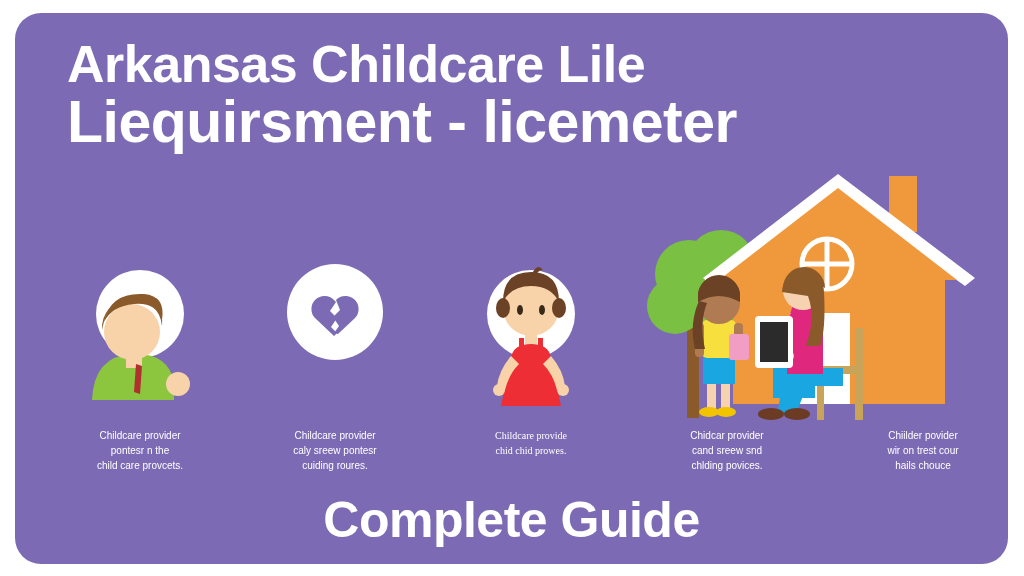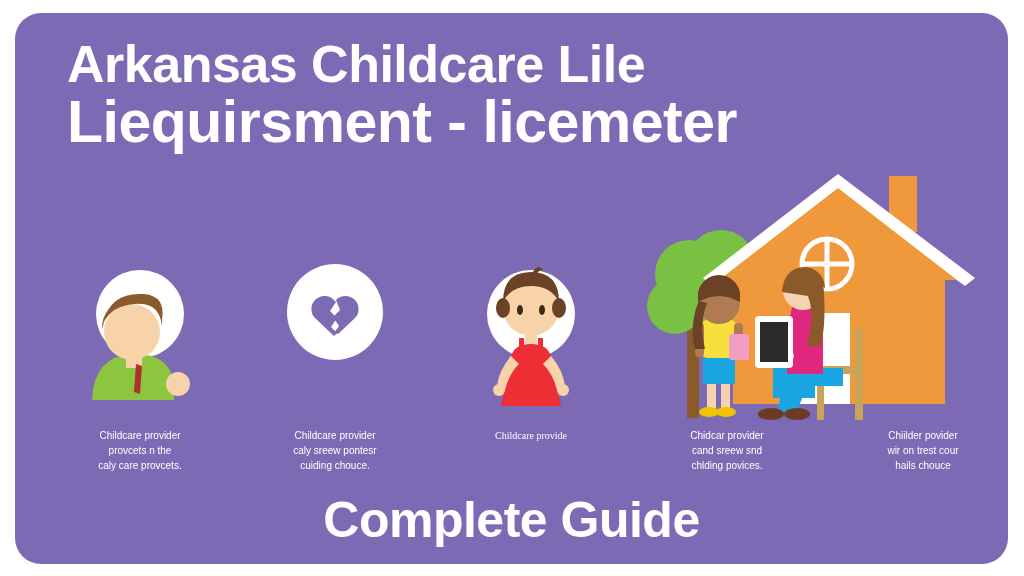--- a/index.html
+++ b/index.html
@@ -246,40 +246,40 @@
 
             <path d="M28 68 a30 30 0 0 1 60 -4 q2 -22 -18 -28 q-34 -10 -42 32 z" fill="#8a5a2b"></path>
             <path d="M30 60 q6 -30 40 -28 q22 2 18 26 q-6 -18 -28 -16 q-22 2 -30 18 z" fill="#8a5a2b"></path>
 
             <path d="M62 102 l6 2 l-2 28 l-6 -2 z" fill="#b03030"></path>
           </svg>
         </div>
       </div>
       <div class="caption">
         <span class="cline">Childcare provider</span>
-        <span class="cline">provcets n the</span>
-        <span class="cline">caly care provcets.</span>
+        <span class="cline">pontesr n the</span>
+        <span class="cline">child care provcets.</span>
       </div>
     </div>
 
     <div class="cell" id="cell-1">
       <div class="cell-art">
         <div class="heart-disc">
           <svg width="96" height="96" viewBox="0 0 96 96" xmlns="http://www.w3.org/2000/svg">
 
             <path d="M47 72 L28 54 a13 13 0 0 1 19 -18 l2 2 l-6 9 l7 7 l-6 9 l6 6 z" fill="#7d6ab5"></path>
 
             <path d="M51 70 L68 54 a13 13 0 0 0 -19 -18 l4 10 l-7 7 l6 9 l-5 7 z" fill="#7d6ab5"></path>
           </svg>
         </div>
       </div>
       <div class="caption">
         <span class="cline">Childcare provider</span>
         <span class="cline">caly sreew pontesr</span>
-        <span class="cline">cuiding chouce.</span>
+        <span class="cline">cuiding roures.</span>
       </div>
     </div>
 
     <div class="cell" id="cell-2">
       <div class="cell-art">
         <div class="halo"></div>
         <div class="girl-wrap">
           <svg width="132" height="148" viewBox="0 0 132 148" xmlns="http://www.w3.org/2000/svg">
 
             <path d="M66 86 q18 0 20 14 l10 48 l-60 0 l10 -48 q2 -14 20 -14 z" fill="#ed2e34"></path>
@@ -305,20 +305,21 @@
 
             <path d="M66 18 q6 -14 12 -6 q-6 0 -8 8 z" fill="#6b4226"></path>
 
             <ellipse cx="55" cy="52" rx="3" ry="5" fill="#3a2a1a"></ellipse>
             <ellipse cx="77" cy="52" rx="3" ry="5" fill="#3a2a1a"></ellipse>
           </svg>
         </div>
       </div>
       <div class="caption">
         <span class="cline">Childcare provide</span>
+        <span class="cline">chid chid prowes.</span>
       </div>
     </div>
 
     <div class="cell" id="cell-4">
       <div class="caption">
         <span class="cline">Chiilder povider</span>
         <span class="cline">wir on trest cour</span>
         <span class="cline">hails chouce</span>
       </div>
     </div>

